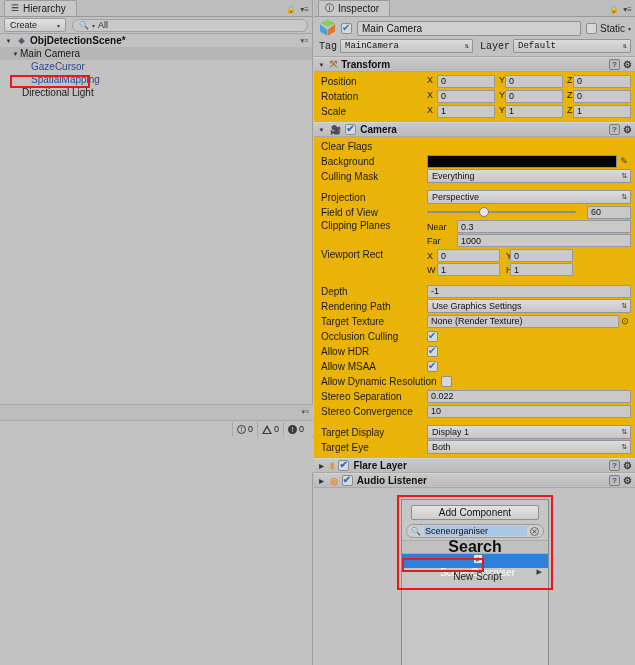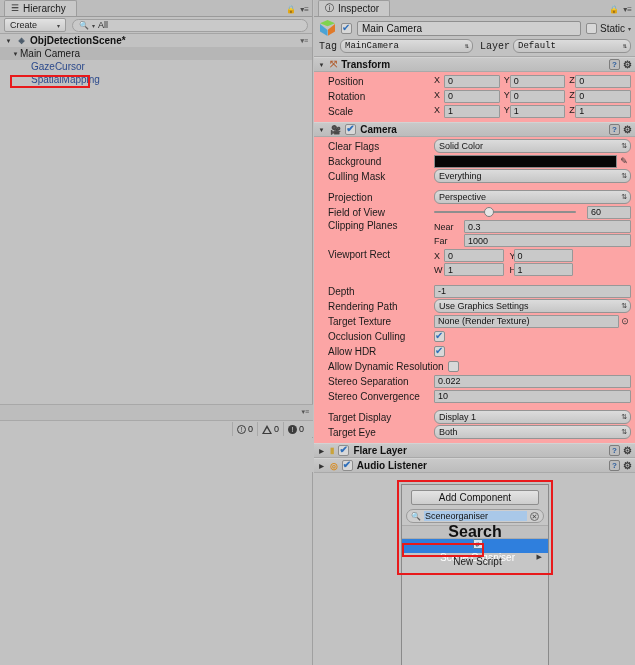--- a/index.html
+++ b/index.html
@@ -156,21 +156,21 @@
     border: 1px solid #8f8f8f; border-radius: 2px;
     display: flex; align-items: center; padding: 0 4px;
     font-size: 10px; color: #111;
   }
   .staticbox { display: flex; align-items: center; gap: 3px; font-size: 10px; }
 
   .taglayer { display: flex; align-items: center; gap: 3px; padding: 0 4px 3px 5px; font-family: Liberation Mono, monospace; }
   .tl-label { font-size: 10px; color: #1a1a1a; }
   .dropdown {
     height: 14px; background: linear-gradient(#dcdcdc,#c6c6c6);
-    border: 1px solid #949494; border-radius: 6px;
+    border: 1px solid #949494; border-radius: 1px;
     display: flex; align-items: center; padding: 0 4px;
     font-size: 9px; color: #151515; position: relative;
   }
   .dropdown .dc { position: absolute; right: 3px; font-size: 7px; color: #3a3a3a; }
 
   .divider { height: 1px; background: #a7a7a7; }
 
   .comp-header {
     height: 15px; background: linear-gradient(#c9c9c9,#bcbcbc);
     border-top: 1px solid #d3d3d3; border-bottom: 1px solid #a9a9a9;
@@ -179,21 +179,21 @@
   }
   .comp-header .tri { width: 9px; }
   .comp-icons { position: absolute; right: 3px; display: flex; gap: 3px; align-items: center; }
   .bookicon {
     width: 11px; height: 11px; background: #bdbdbd;
     border: 1px solid #7d7d7d; border-radius: 2px;
     font-size: 8px; line-height: 9px; text-align: center; color: #2a5d9e;
   }
   .gear { font-size: 10px; color: #3a3a3a; line-height: 10px; }
 
-  .comp-body { padding: 2px 4px 3px 14px; background: #fca5a5; }
+  .comp-body { padding: 2px 4px 3px 7px; background: #eab308; }
   .prow { display: flex; align-items: center; height: 14px; margin-bottom: 1px; }
   .plabel { width: 106px; flex: 0 0 106px; font-size: 10px; color: #1a1a1a; }
   .field {
     height: 13px; background: #c9c9c9;
     border: 1px solid #989898; border-radius: 1px;
     display: flex; align-items: center; padding: 0 3px;
     font-size: 9px; color: #111;
   }
   .axislabel { width: 10px; flex: 0 0 10px; font-size: 9px; color: #1a1a1a; }
   .vec3 { display: flex; flex: 1; gap: 0; }
@@ -307,20 +307,23 @@
 
       <div class="hrow selected" style="padding-left:11px">
         <span class="tri">▼</span>
         <span>Main Camera</span>
       </div>
       <div class="hrow" style="padding-left:31px">
         <span class="prefab">GazeCursor</span>
       </div>
       <div class="hrow" style="padding-left:31px">
         <span class="prefab">SpatialMapping</span>
+      </div>
+      <div class="hrow" style="padding-left:22px">
+        <span>Directional Light</span>
       </div>
 
       <div class="redbox" style="left:10px; top:41px; width:80px; height:13px;"></div>
     </div>
 
     <div class="statusbar">
       <div class="sb-top">
         <span class="sb-menu">▾≡</span>
       </div>
       <div class="sb-bot">
@@ -458,24 +461,20 @@
         <span>Camera</span>
         <span class="comp-icons">
           <span class="bookicon">?</span>
           <span class="gear">⚙</span>
         </span>
       </div>
       <div class="comp-body">
 
         <div class="prow">
           <span class="plabel">Clear Flags</span>
-          <span class="dropdown" style="flex:1">
-            <span>Solid Color</span>
-            <span class="dc">⇅</span>
-          </span>
         </div>
 
         <div class="prow">
           <span class="plabel">Background</span>
           <span class="colorfield"></span>
           <span class="eyedrop">✎</span>
         </div>
 
         <div class="prow">
           <span class="plabel">Culling Mask</span>
@@ -580,20 +579,24 @@
 
         <div class="prow">
           <span class="plabel">Occlusion Culling</span>
           <span class="chk on"></span>
         </div>
         <div class="prow">
           <span class="plabel">Allow HDR</span>
           <span class="chk on"></span>
         </div>
         <div class="prow">
+          <span class="plabel">Allow MSAA</span>
+          <span class="chk on"></span>
+        </div>
+        <div class="prow">
           <span class="plabel" style="width:120px;flex:0 0 120px">Allow Dynamic Resolution</span>
           <span class="chk"></span>
         </div>
 
         <div class="prow">
           <span class="plabel">Stereo Separation</span>
           <span class="field" style="flex:1">
             <span>0.022</span>
           </span>
         </div>

